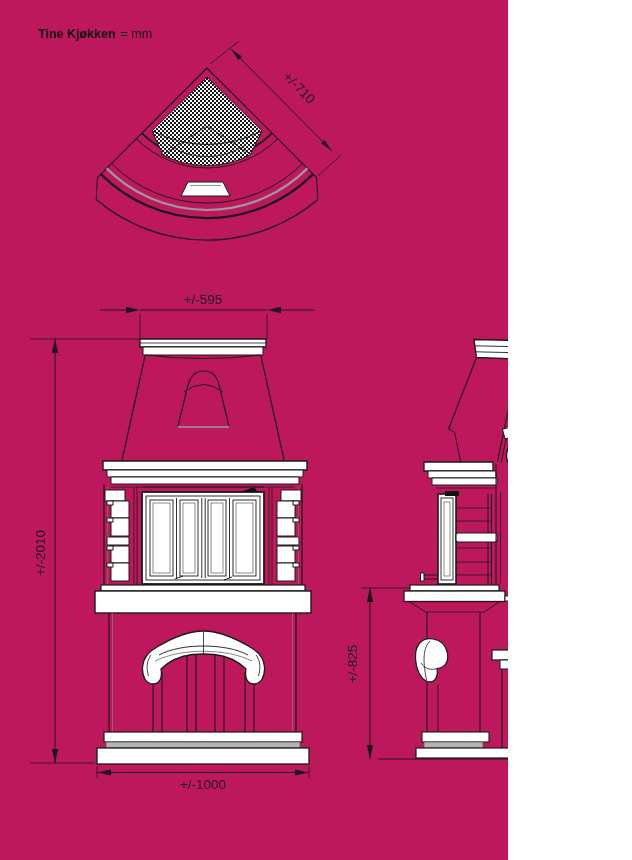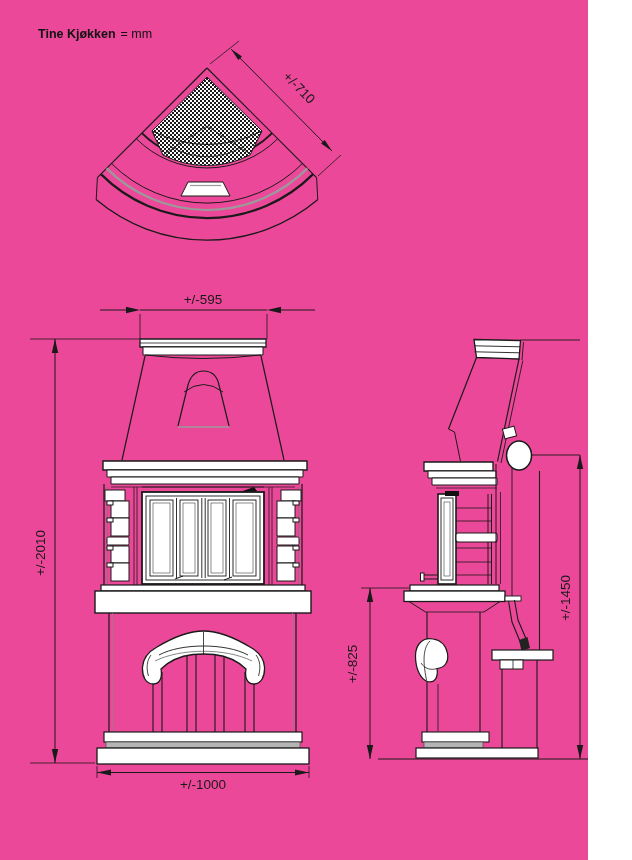--- a/index.html
+++ b/index.html
@@ -1,16 +1,16 @@
 <!DOCTYPE html>
 <html><head>
 <meta charset="utf-8">
 <style>
   html,body{margin:0;padding:0;background:#fff;}
-  .page{position:relative;width:588px;height:860px;background:#ec4899;overflow:hidden;
+  .page{position:relative;width:508px;height:860px;background:#be185d;overflow:hidden;
         font-family:"Liberation Sans",sans-serif;}
   svg{display:block;}
   .ln{stroke:#1a1a1a;fill:none;}
   .fw{stroke:#1a1a1a;fill:#ffffff;}
   .gray-ln{stroke:#9a9a9a;fill:none;}
   .dim-text{font-family:"Liberation Sans",sans-serif;font-size:13.5px;fill:#1a1a1a;}
   .title-text{font-family:"Liberation Sans",sans-serif;font-size:12.5px;fill:#111;}
   .t-bold{font-weight:bold;}
 </style>
 </head>

